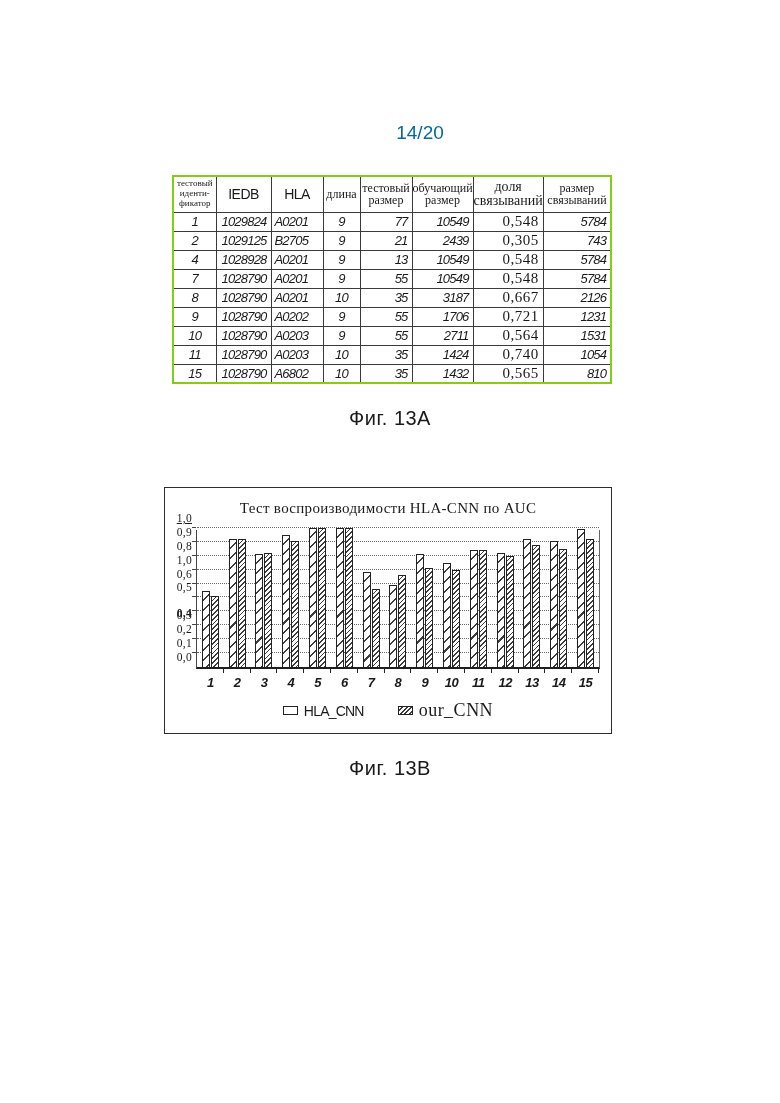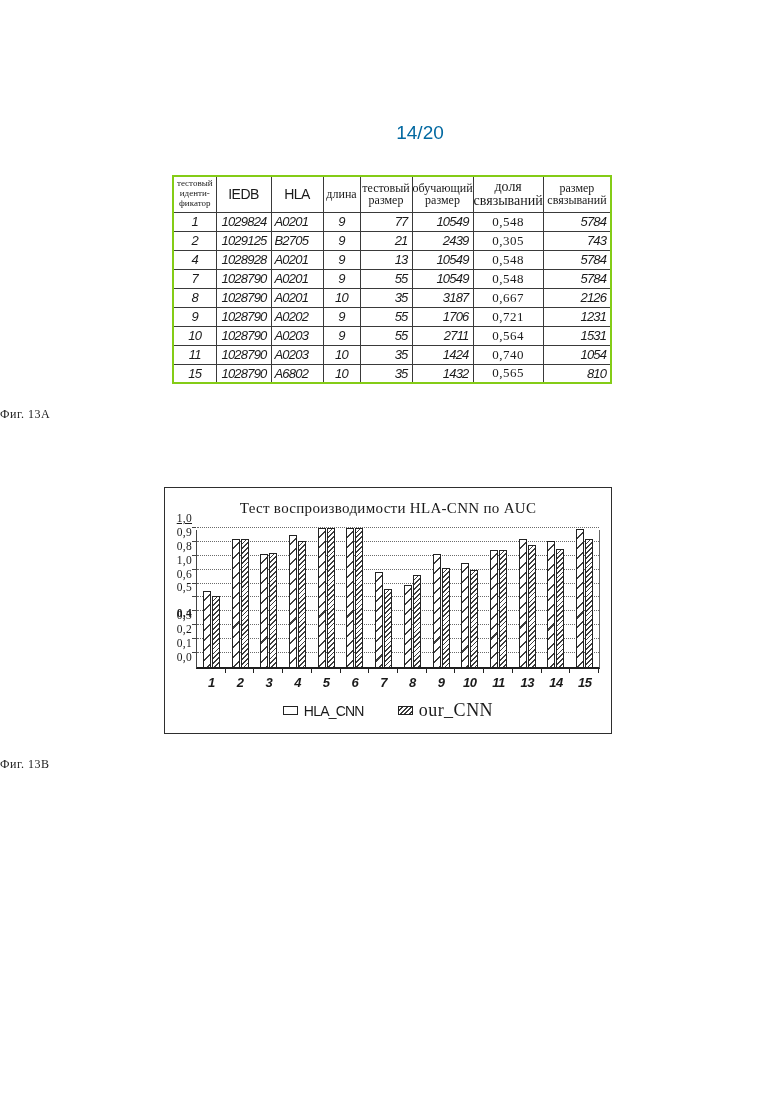--- a/index.html
+++ b/index.html
@@ -50,29 +50,30 @@
     font-family: "Liberation Sans", sans-serif;
     font-style: italic;
     font-size: 13px; letter-spacing: -0.8px;
     padding: 0 4px;
   }
   table.data-table td.a-c { text-align: center; }
   table.data-table td.a-r { text-align: right; }
   table.data-table td.a-l { text-align: left; padding-left: 3px; }
   table.data-table td.f-serif {
     font-family: "Liberation Serif", serif;
-    font-style: normal; letter-spacing: 0.5px; font-size: 13px;
-    text-align: center;
+    font-style: normal; letter-spacing: 0.5px; font-size: 15px;
+    text-align: right;
     margin-top: 20px;
   }
   
   .fig-caption {
     position: absolute; left: 0; width: 100%;
-    font-family: Liberation Serif, serif;
-    font-size: 12px; letter-spacing: 0.5px;
+    text-align: center;
+    font-family: Liberation Sans, sans-serif;
+    font-size: 20px; letter-spacing: 0.5px;
   }
   .fig-a { top: 407px; }
   .fig-b { top: 757px; }
   
   .chart-box {
     position: absolute; left: 164px; top: 487px;
     width: 448px; height: 247px;
     border: 1.6px solid #2e2e2e;
     background: #fff;
   }
@@ -401,20 +402,26 @@
             <span class="xtick"></span>
             <div class="xlabel">10</div>
           </div>
           <div class="bar-group">
             <div class="bar s0" style="height: 117px;"></div>
             <div class="bar s1" style="height: 117px;"></div>
             <span class="xtick"></span>
             <div class="xlabel">11</div>
           </div>
           <div class="bar-group">
+            <div class="bar s0" style="height: 114px;"></div>
+            <div class="bar s1" style="height: 111px;"></div>
+            <span class="xtick"></span>
+            <div class="xlabel">12</div>
+          </div>
+          <div class="bar-group">
             <div class="bar s0" style="height: 128px;"></div>
             <div class="bar s1" style="height: 122px;"></div>
             <span class="xtick"></span>
             <div class="xlabel">13</div>
           </div>
           <div class="bar-group">
             <div class="bar s0" style="height: 126px;"></div>
             <div class="bar s1" style="height: 118px;"></div>
             <span class="xtick"></span>
             <div class="xlabel">14</div>

